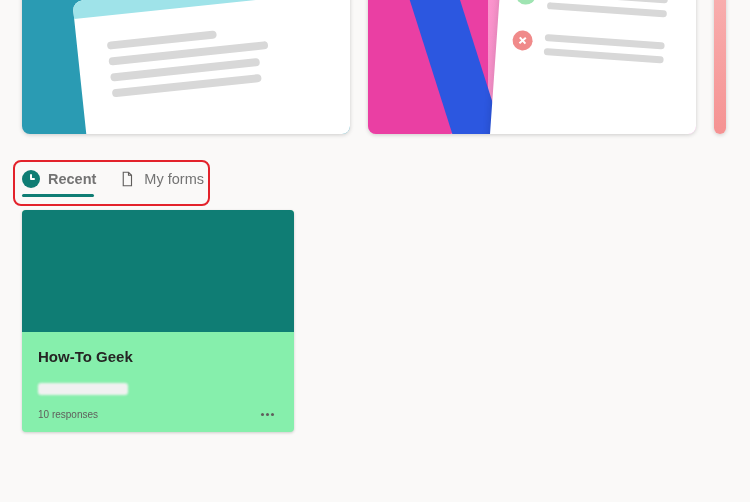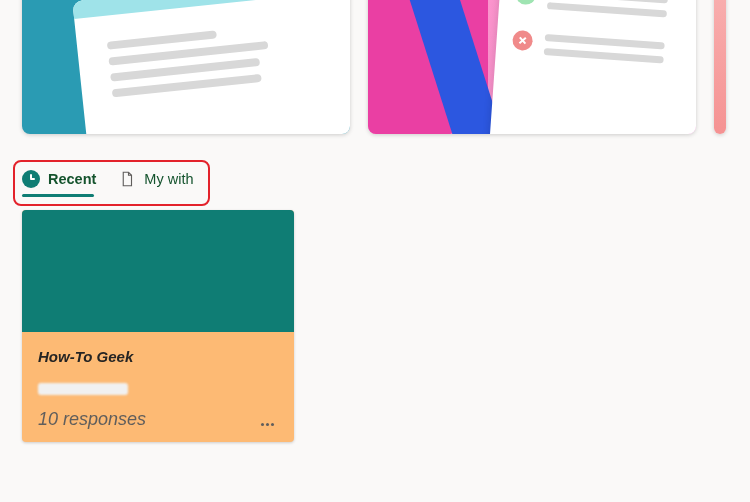--- a/index.html
+++ b/index.html
@@ -73,21 +73,21 @@
   
   .tc3 { width: 12px; background: linear-gradient(180deg,#f9b5b5,#f59292); }
 
   
   .tabs {
     display: flex;
     align-items: center;
     gap: 22px;
     padding: 36px 22px 0 22px;
     font-size: 14.5px;
-    color: #14532d;
+    color: #737373;
     position: relative;
   }
   .tab {
     display: flex;
     align-items: center;
     gap: 8px;
     cursor: pointer;
     padding-bottom: 8px;
   }
   .tab.active { font-weight: 600; }
@@ -116,44 +116,43 @@
     height: 46px;
     border: 2.5px solid #e3222b;
     border-radius: 8px;
     pointer-events: none;
   }
 
   
   .cards-area { padding: 14px 22px; }
   .form-card {
     width: 272px;
-    background: #fdba74;
+    background: #86efac;
     border-radius: 4px;
     box-shadow: 0 1px 3px rgba(0,0,0,0.18);
     overflow: hidden;
     cursor: pointer;
-    font-style: italic;
   }
   .form-card .cover {
     height: 122px;
     background: #0f7d74;
   }
   .form-card .body { padding: 16px 16px 12px 16px; }
   .form-title { font-size: 15px; font-weight: 600; color: #252423; }
   .form-author {
     margin-top: 18px;
     width: 90px; height: 12px;
     background: #f1f1f1;
     border-radius: 3px;
     filter: blur(1px);
   }
   .form-footer {
     display:flex; justify-content:space-between; align-items:flex-end;
     margin-top: 14px;
-    font-size: 18px; color: #605e5c;
+    font-size: 10px; color: #605e5c;
   }
   .more-btn {
     display:flex; gap:2px; padding:4px; cursor:pointer;
   }
   .more-btn span { width:3px; height:3px; background:#605e5c; border-radius:50%; }
 </style>
 </head>
 <body>
 
 <div class="templates-row">
@@ -196,21 +195,21 @@
     <span class="active-underline"></span>
   </div>
 
   <div class="tab">
     <span class="ic">
       <svg viewBox="0 0 24 24">
           <path d="M7 3h7l4 4v14H7z"></path>
           <path d="M14 3v4h4"></path>
         </svg>
     </span>
-    <span>My with</span>
+    <span>My forms</span>
   </div>
 
 
 
 </div>
 
 <div class="cards-area">
   <div class="form-card">
     <div class="cover"></div>
     <div class="body">

